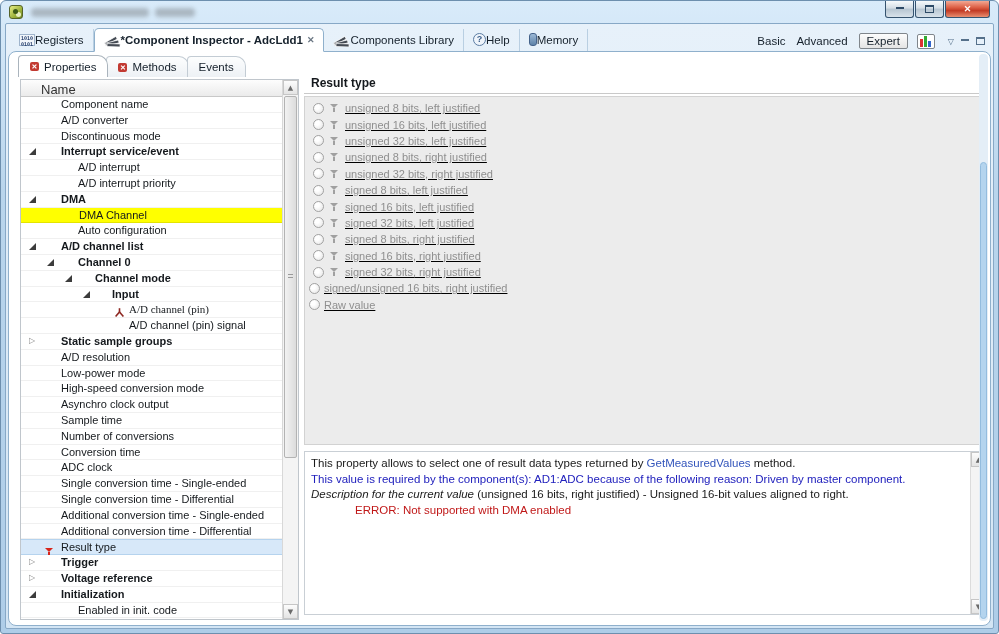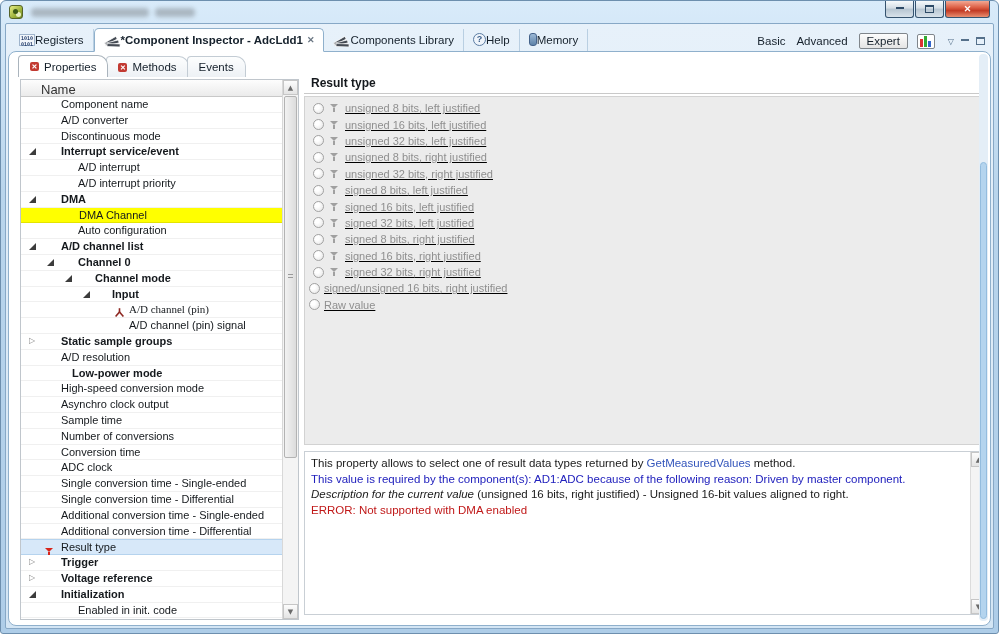--- a/index.html
+++ b/index.html
@@ -119,21 +119,21 @@
   .radio-label { font-size:11px; color:#8f8f8f; white-space:nowrap; }
 
   
   .desc-panel { position:absolute; left:295px; top:399px; width:683px; height:164px;
     background:#fff; border:1px solid #c9cfd5; }
   .desc-text { position:absolute; left:6px; top:4px; right:20px; }
   .desc-text p { font-size:11.5px; line-height:15.5px; color:#1a1a1a; white-space:nowrap; }
   .dt-link { color:#3355bb; }
   .dt-blue { color:#2121bd; }
   .dt-italic { font-style:italic; }
-  .dt-error { color:#c01818; }
+  .dt-error { color:#c01818;margin-left:44px; }
   .desc-scroll { position:absolute; right:0; top:0; bottom:0; width:16px; background:#f4f4f4; border-left:1px solid #dcdcdc; }
 
   
   .edge-scroll { position:absolute; right:2px; top:2px; bottom:4px; width:9px; background:#e4eef7; border-radius:4px; }
   .edge-thumb { position:absolute; left:1px; right:1px; top:108px; bottom:2px; background:#b4d4ee;
     border:1px solid #93bcde; border-radius:4px; }
 
   
   .ic-fan { flex:none; }
 </style>
@@ -301,21 +301,21 @@
               <span class="tree-label" style="left: 108px;">A/D channel (pin) signal</span>
             </div>
             <div class="tree-row">
               <span class="expander closed" style="left: 8px;">▷</span>
               <span class="tree-label bold" style="left: 40px;">Static sample groups</span>
             </div>
             <div class="tree-row">
               <span class="tree-label" style="left: 40px;">A/D resolution</span>
             </div>
             <div class="tree-row">
-              <span class="tree-label" style="left: 51px; font-weight: bold;">Low-power mode</span>
+              <span class="tree-label" style="left: 40px;">Low-power mode</span>
             </div>
             <div class="tree-row">
               <span class="tree-label" style="left: 40px;">High-speed conversion mode</span>
             </div>
             <div class="tree-row">
               <span class="tree-label" style="left: 40px;">Asynchro clock output</span>
             </div>
             <div class="tree-row">
               <span class="tree-label" style="left: 40px;">Sample time</span>
             </div>

